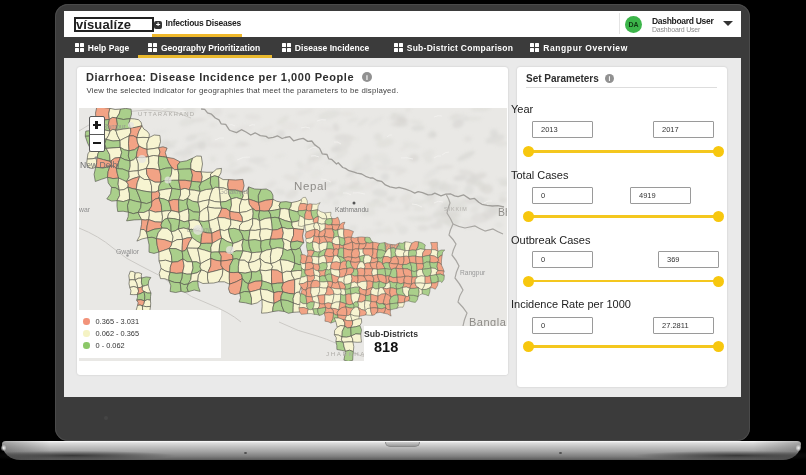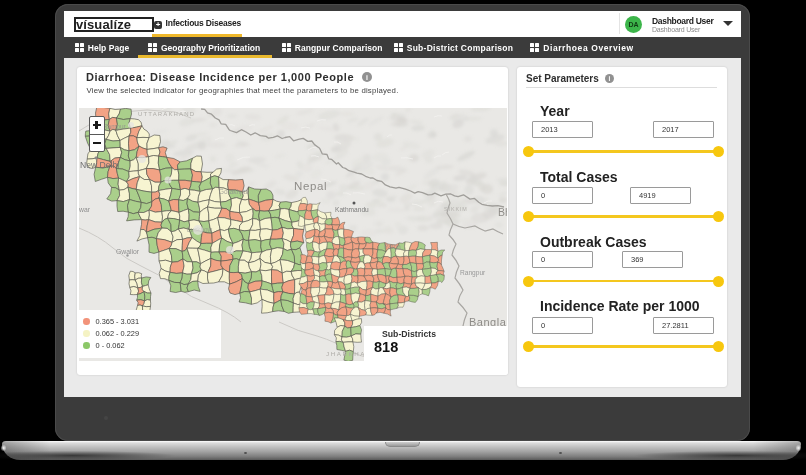--- a/index.html
+++ b/index.html
@@ -44,26 +44,26 @@
 #zoomc{left:89px;top:116px;width:16px;height:36px;background:#fff;border:1.5px solid #585858;border-radius:2px}
 #zoomc .zp{position:relative;width:100%;height:17px}
 #zoomc .zm{border-top:1.5px solid #585858}
 #zoomc .zp i{position:absolute;left:2.5px;top:7px;width:8px;height:2.2px;background:#1a1a1a}
 #zoomc .zp.pl i.v{left:5.4px;top:4.1px;width:2.2px;height:8px}
 #legend{left:79px;top:310px;width:142px;height:48px;background:#fff}
 .lrow{position:absolute;display:flex;align-items:center;gap:6px}
 .ldot{width:6.5px;height:6.5px;border-radius:50%}
 .lrow span{font-size:7.4px;color:#333}
 #sdbox{left:364px;top:326px;width:144px;height:49px;background:#fff;border-radius:0 0 3px 0}
-#sdbox .t1{position:absolute;left:18px;top:3px;font-size:8.7px;font-weight:bold;color:#333}
+#sdbox .t1{position:absolute;left:0;top:3px;font-size:8.7px;font-weight:bold;color:#333}
 #sdbox .t2{position:absolute;left:10px;top:13px;font-size:14.5px;font-weight:bold;color:#111}
 
 #c2title{left:526px;top:73px;font-size:10px;font-weight:bold;color:#2e2e2e}
 #c2div{left:526px;top:87px;width:191px;height:1px;background:#ddd}
-.plabel{position:absolute;left:540px;font-size:14px;font-weight:bold;color:#222}
+.plabel{position:absolute;left:511px;font-size:11px;font-weight:normal;color:#222}
 .ibox{position:absolute;width:61px;height:17px;border:1px solid #9a9a9a;border-radius:1px;background:#fff;font-size:7.5px;color:#333;line-height:15.5px;padding-left:8px}
 .track{position:absolute;left:527px;width:193px;height:2.5px;background:#f4c71e;border-radius:2px}
 .knob{position:absolute;width:11px;height:11px;border-radius:50%;background:#f7c70e}
 </style></head><body>
 <div class="abs" id="bezel"></div>
 <div class="abs" id="chindot"></div>
 <div class="abs" id="base"></div>
 <div class="abs" id="baseshL"></div>
 <div class="abs" id="baseshR"></div>
 <div class="abs" style="left:1px;top:444px;width:5px;height:8px;border-radius:50%;background:radial-gradient(circle,rgba(255,255,255,.95),rgba(255,255,255,0) 72%)"></div>
@@ -103,39 +103,39 @@
     </div>
     <span style="letter-spacing:0px">Geography Prioritization</span>
   </div>
 <div class="tab" style="left:281.8px">
     <div class="gic">
       <i></i>
       <i></i>
       <i></i>
       <i></i>
     </div>
-    <span style="letter-spacing:0.05px">Rangpur Comparison</span>
+    <span style="letter-spacing:0.05px">Disease Incidence</span>
   </div>
 <div class="tab" style="left:393.7px">
     <div class="gic">
       <i></i>
       <i></i>
       <i></i>
       <i></i>
     </div>
     <span style="letter-spacing:0.28px">Sub-District Comparison</span>
   </div>
 <div class="tab" style="left:530.2px">
     <div class="gic">
       <i></i>
       <i></i>
       <i></i>
       <i></i>
     </div>
-    <span style="letter-spacing:0.6px">Diarrhoea Overview</span>
+    <span style="letter-spacing:0.6px">Rangpur Overview</span>
   </div>
 
 <div class="abs" id="yell2"></div>
 <div class="abs" id="card1"></div>
 <div class="abs" id="card2"></div>
 <div class="abs" id="c1title">Diarrhoea: Disease Incidence per 1,000 People</div>
 <div class="abs info" id="inf1">i</div>
 <div class="abs" id="c1sub">View the selected indicator for geographies that meet the parameters to be displayed.</div>
 <div class="abs" id="map">
     <svg width="428" height="253" viewBox="0 0 428 253" style="position:absolute;left:0;top:0">
@@ -951,21 +951,21 @@
       <i></i>
     </div>
   </div>
 <div class="abs" id="legend">
  <div class="lrow" style="left:4px;top:7px">
       <div class="ldot" style="background:#f2937a"></div>
       <span>0.365 - 3.031</span>
     </div>
  <div class="lrow" style="left:4px;top:19px">
       <div class="ldot" style="background:#f5f3c4"></div>
-      <span>0.062 - 0.229</span>
+      <span>0.062 - 0.365</span>
     </div>
  <div class="lrow" style="left:4px;top:31px">
       <div class="ldot" style="background:#8cc868"></div>
       <span>0 - 0.062</span>
     </div>
 </div>
 <div class="abs" id="sdbox">
     <div class="t1">Sub-Districts</div>
     <div class="t2">818</div>
   </div>
@@ -979,21 +979,21 @@
 <div class="knob" style="left:523px;top:146.0px"></div>
 <div class="knob" style="left:713px;top:146.0px"></div>
 <div class="plabel" style="top:168.5px">Total Cases</div>
 <div class="ibox" style="left:532px;top:186.5px">0</div>
 <div class="ibox" style="left:630px;top:186.5px">4919</div>
 <div class="track" style="top:215.3px"></div>
 <div class="knob" style="left:523px;top:211.0px"></div>
 <div class="knob" style="left:713px;top:211.0px"></div>
 <div class="plabel" style="top:233.5px">Outbreak Cases</div>
 <div class="ibox" style="left:532px;top:251px">0</div>
-<div class="ibox" style="left:622px;top:251px">369</div>
+<div class="ibox" style="left:658px;top:251px">369</div>
 <div class="track" style="top:279.8px"></div>
 <div class="knob" style="left:523px;top:275.5px"></div>
 <div class="knob" style="left:713px;top:275.5px"></div>
 <div class="plabel" style="top:298px">Incidence Rate per 1000</div>
 <div class="ibox" style="left:532px;top:316.5px">0</div>
 <div class="ibox" style="left:653px;top:316.5px">27.2811</div>
 <div class="track" style="top:345.3px"></div>
 <div class="knob" style="left:523px;top:341.0px"></div>
 <div class="knob" style="left:713px;top:341.0px"></div>
 

